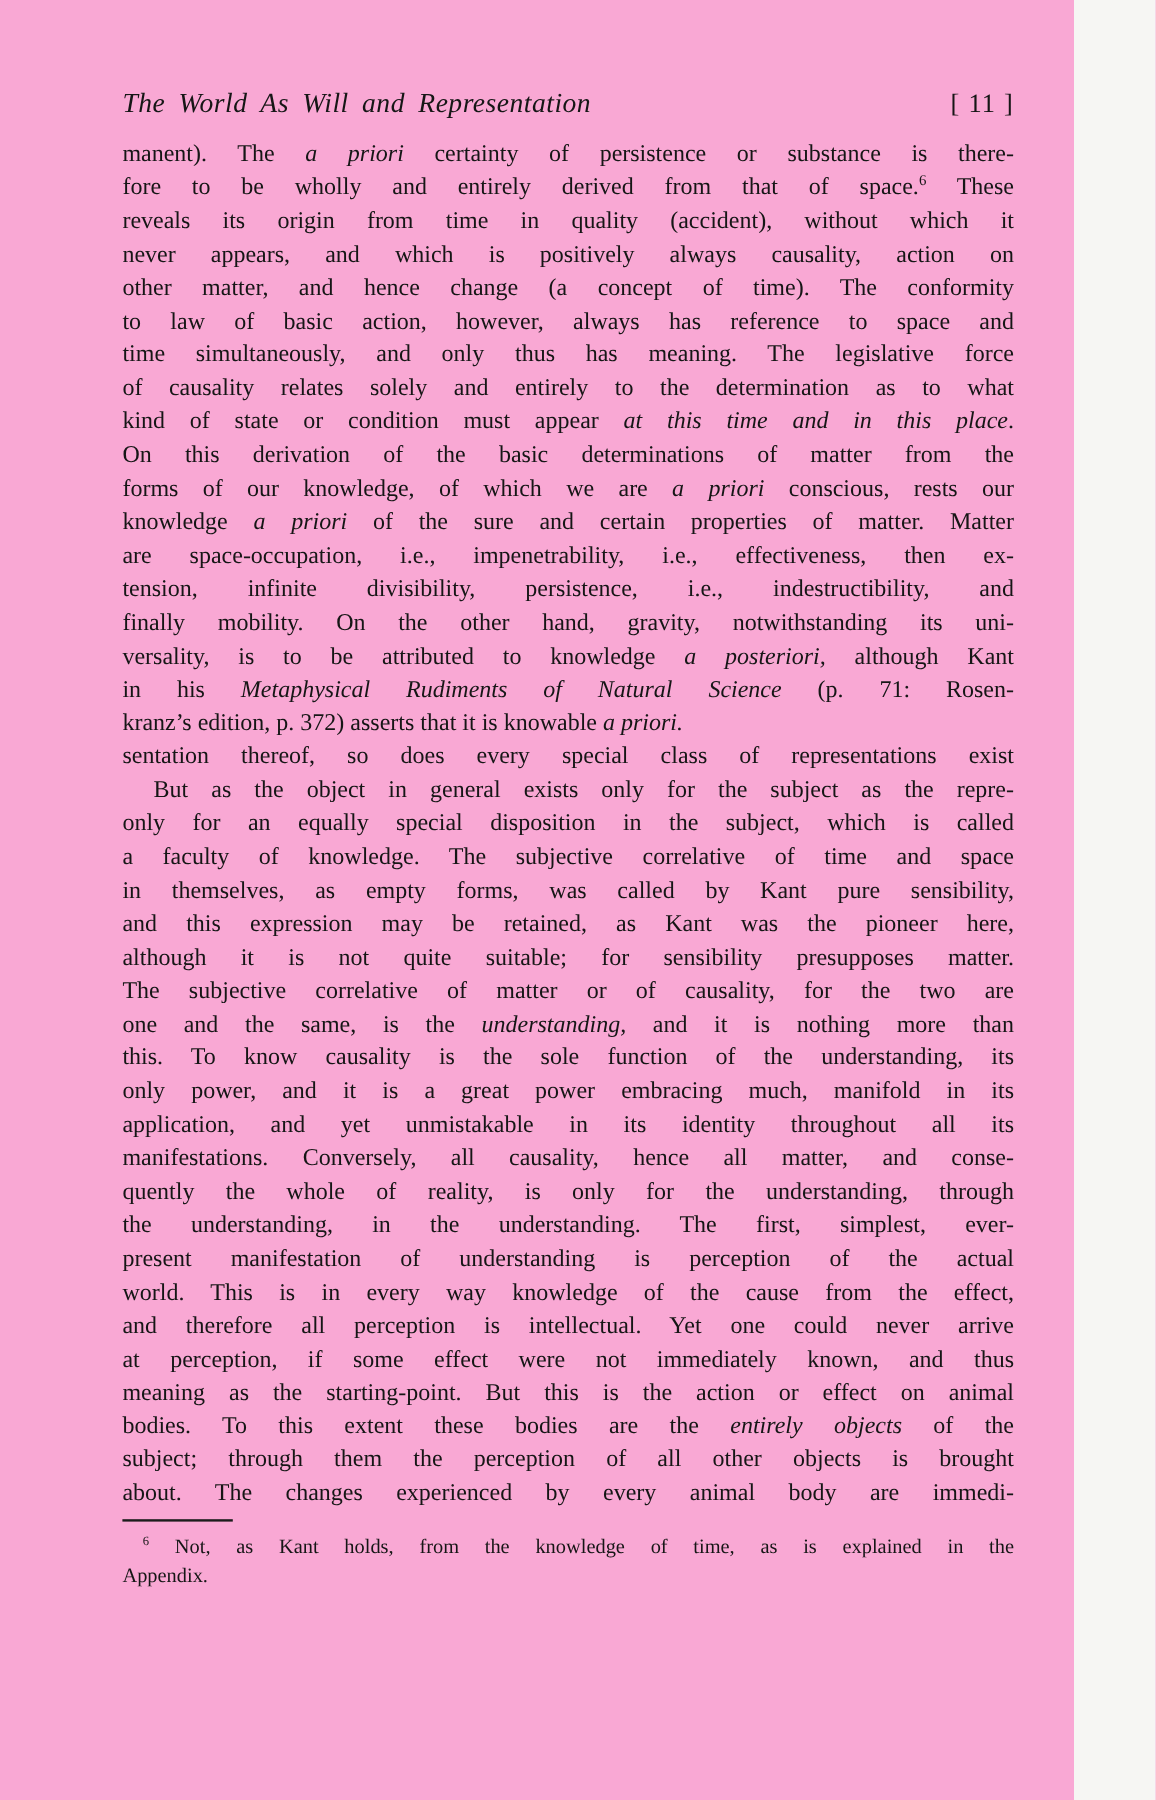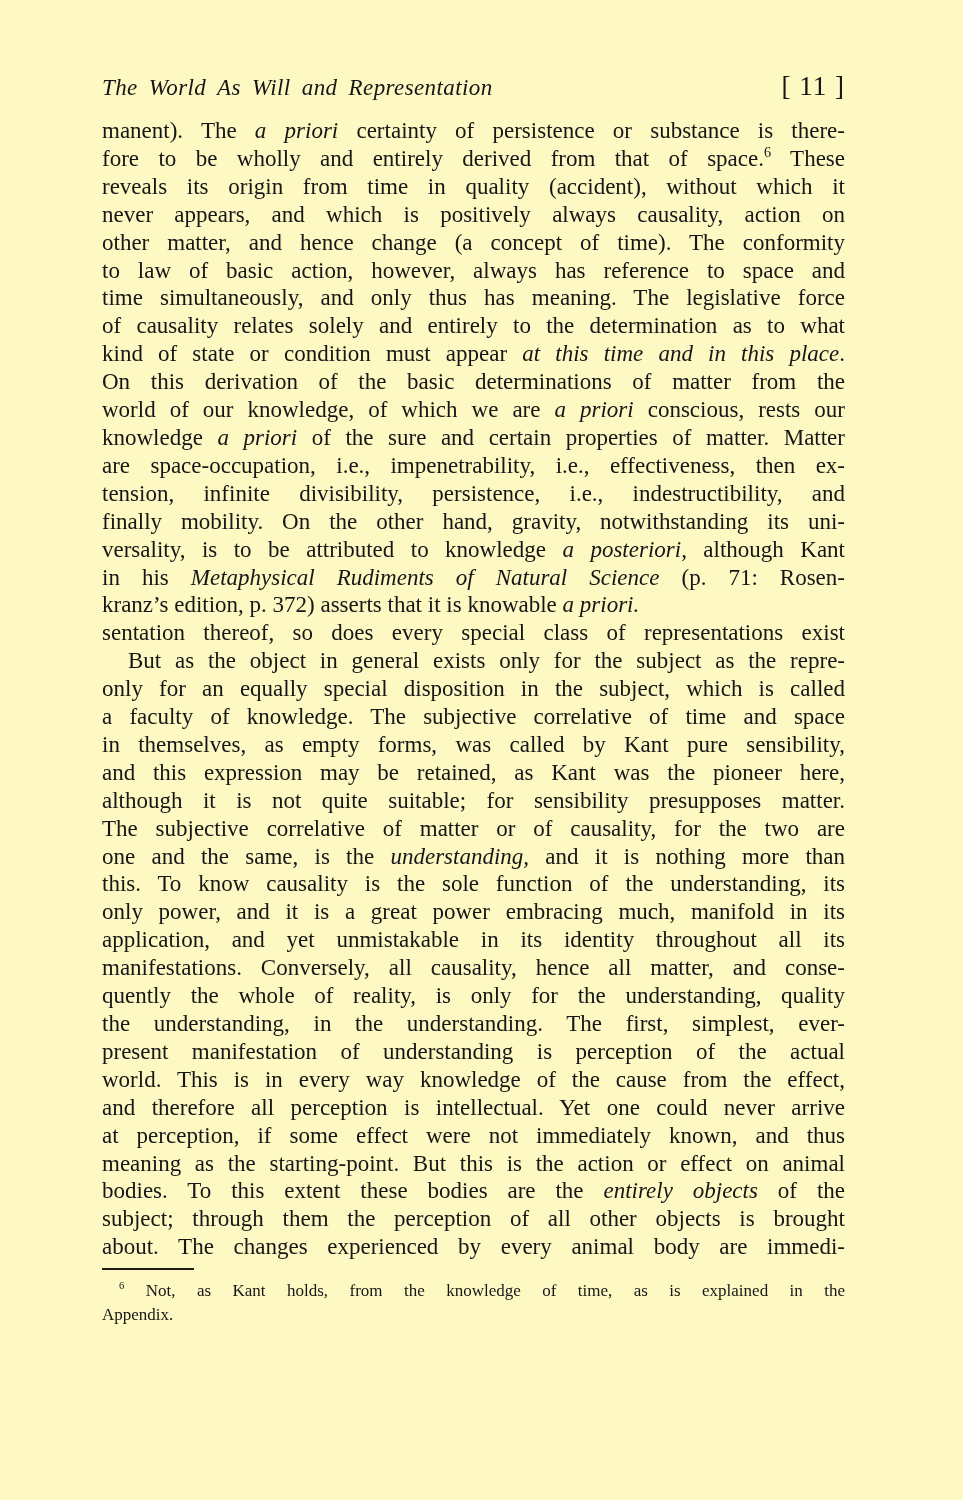--- a/index.html
+++ b/index.html
@@ -3,22 +3,22 @@
 <meta charset="utf-8">
 <style>
   html, body { margin: 0; padding: 0; }
   body {
     width: 963px; height: 1500px;
     background: #f6f6f3;
     font-family: "Liberation Serif", "DejaVu Serif", serif;
   }
   .sheet {
     position: relative;
-    width: 963px; height: 1500px;
-    background: #fef9c3;
+    width: 895px; height: 1500px;
+    background: #f9a8d4;
     color: #161616;
     overflow: hidden;
   }
   .content {
     position: absolute;
     left: 102px; top: 72px;
     width: 743px;
   }
   .page-header {
     display: flex;
@@ -27,25 +27,25 @@
     font-size: 23px;
     line-height: 28px;
     margin-bottom: 15px;
   }
   .running-title {
     font-style: italic;
     letter-spacing: 0.4px;
     word-spacing: 5px;
   }
   .page-number {
-    font-size: 27px;
+    font-size: 22px;
     letter-spacing: 1px;
   }
   .body-text .line {
-    font-size: 23px;
+    font-size: 20px;
     line-height: 27.9px;
     text-align: justify;
     text-align-last: justify;
     text-justify: inter-word;
   }
   .body-text .line.short { text-align-last: left; }
   .body-text .line.indented { text-indent: 26px; }
   .line em { font-style: italic; }
   .line sup {
     font-size: 0.62em;
@@ -84,21 +84,21 @@
           <div class="line"><span>manent). The </span><em>a priori</em><span> certainty of persistence or substance is there-</span></div>
           <div class="line"><span>fore to be wholly and entirely derived from that of space.</span><sup>6</sup><span> These</span></div>
           <div class="line"><span>reveals its origin from time in quality (accident), without which it</span></div>
           <div class="line"><span>never appears, and which is positively always causality, action on</span></div>
           <div class="line"><span>other matter, and hence change (a concept of time). The conformity</span></div>
           <div class="line"><span>to law of basic action, however, always has reference to space and</span></div>
           <div class="line"><span>time simultaneously, and only thus has meaning. The legislative force</span></div>
           <div class="line"><span>of causality relates solely and entirely to the determination as to what</span></div>
           <div class="line"><span>kind of state or condition must appear </span><em>at this time and in this place</em><span>.</span></div>
           <div class="line"><span>On this derivation of the basic determinations of matter from the</span></div>
-          <div class="line"><span>world of our knowledge, of which we are </span><em>a priori</em><span> conscious, rests our</span></div>
+          <div class="line"><span>forms of our knowledge, of which we are </span><em>a priori</em><span> conscious, rests our</span></div>
           <div class="line"><span>knowledge </span><em>a priori</em><span> of the sure and certain properties of matter. Matter</span></div>
           <div class="line"><span>are space-occupation, i.e., impenetrability, i.e., effectiveness, then ex-</span></div>
           <div class="line"><span>tension, infinite divisibility, persistence, i.e., indestructibility, and</span></div>
           <div class="line"><span>finally mobility. On the other hand, gravity, notwithstanding its uni-</span></div>
           <div class="line"><span>versality, is to be attributed to knowledge </span><em>a posteriori,</em><span> although Kant</span></div>
           <div class="line"><span>in his </span><em>Metaphysical Rudiments of Natural Science</em><span> (p. 71: Rosen-</span></div>
           <div class="line short"><span>kranz’s edition, p. 372) asserts that it is knowable </span><em>a priori.</em></div>
         </div>
         <div class="paragraph">
           <div class="line"><span>sentation thereof, so does every special class of representations exist</span></div>
@@ -107,21 +107,21 @@
           <div class="line"><span>a faculty of knowledge. The subjective correlative of time and space</span></div>
           <div class="line"><span>in themselves, as empty forms, was called by Kant pure sensibility,</span></div>
           <div class="line"><span>and this expression may be retained, as Kant was the pioneer here,</span></div>
           <div class="line"><span>although it is not quite suitable; for sensibility presupposes matter.</span></div>
           <div class="line"><span>The subjective correlative of matter or of causality, for the two are</span></div>
           <div class="line"><span>one and the same, is the </span><em>understanding,</em><span> and it is nothing more than</span></div>
           <div class="line"><span>this. To know causality is the sole function of the understanding, its</span></div>
           <div class="line"><span>only power, and it is a great power embracing much, manifold in its</span></div>
           <div class="line"><span>application, and yet unmistakable in its identity throughout all its</span></div>
           <div class="line"><span>manifestations. Conversely, all causality, hence all matter, and conse-</span></div>
-          <div class="line"><span>quently the whole of reality, is only for the understanding, quality</span></div>
+          <div class="line"><span>quently the whole of reality, is only for the understanding, through</span></div>
           <div class="line"><span>the understanding, in the understanding. The first, simplest, ever-</span></div>
           <div class="line"><span>present manifestation of understanding is perception of the actual</span></div>
           <div class="line"><span>world. This is in every way knowledge of the cause from the effect,</span></div>
           <div class="line"><span>and therefore all perception is intellectual. Yet one could never arrive</span></div>
           <div class="line"><span>at perception, if some effect were not immediately known, and thus</span></div>
           <div class="line"><span>meaning as the starting-point. But this is the action or effect on animal</span></div>
           <div class="line"><span>bodies. To this extent these bodies are the </span><em>entirely objects</em><span> of the</span></div>
           <div class="line"><span>subject; through them the perception of all other objects is brought</span></div>
           <div class="line"><span>about. The changes experienced by every animal body are immedi-</span></div>
         </div>

